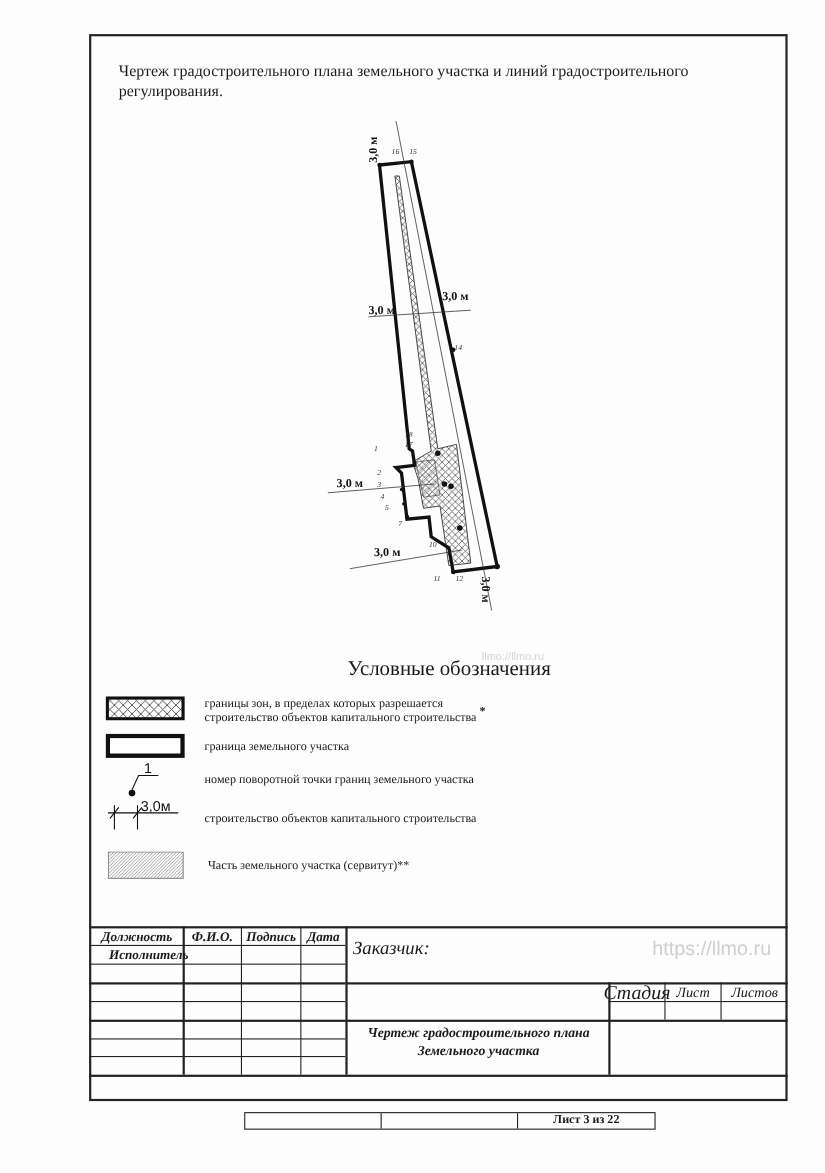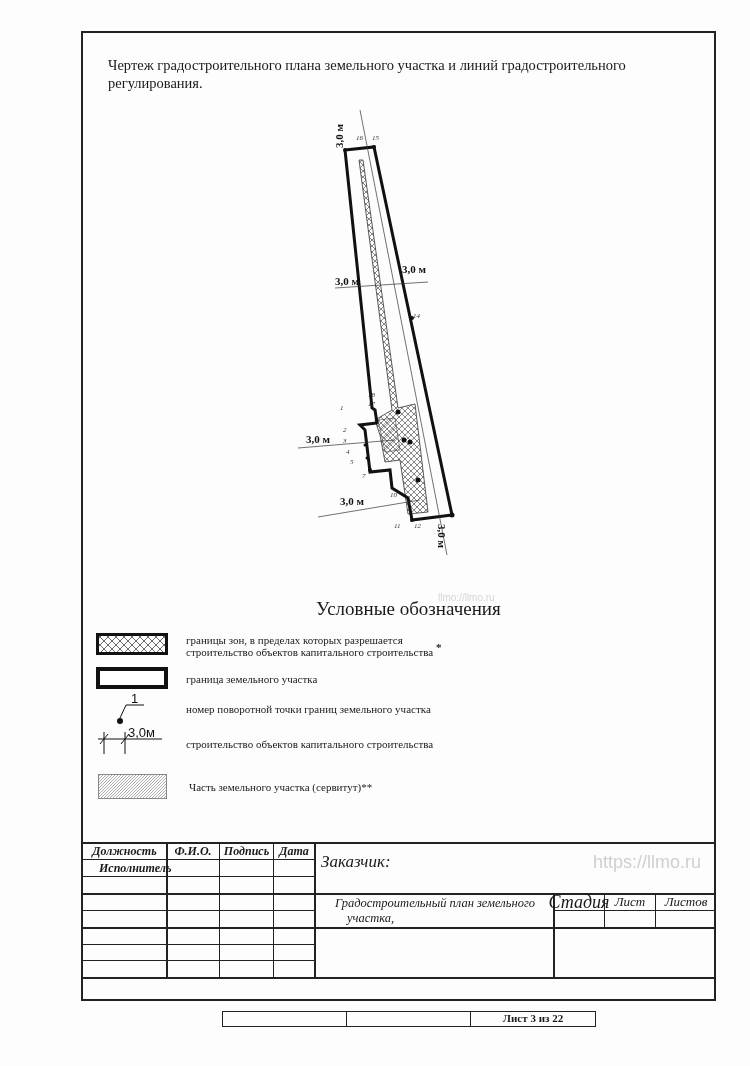--- a/index.html
+++ b/index.html
@@ -195,27 +195,27 @@
   <div class="vl" style="left:523px;top:51px;height:34px"></div>
   <div class="vl" style="left:574px;top:51px;height:34px"></div>
 
   <div class="cell" style="left:2px;top:1px;width:83px;height:16px;font-weight:bold">Должность</div>
   <div class="cell" style="left:86px;top:1px;width:52px;height:16px;font-weight:bold">Ф.И.О.</div>
   <div class="cell" style="left:139px;top:1px;width:53px;height:16px;font-weight:bold">Подпись</div>
   <div class="cell" style="left:193px;top:1px;width:40px;height:16px;font-weight:bold">Дата</div>
   <div class="cell" style="left:2px;top:18px;width:83px;height:16px;font-weight:bold;justify-content:flex-start;padding-left:16px">Исполнитель</div>
 
   <div class="cell" style="left:240px;top:8px;height:24px;font-size:17px">Заказчик:</div>
-  <div class="cell" style="left:236px;top:53px;width:236px;height:32px;flex-direction:column;font-size:12.5px;line-height:15px">
-    <div>Градостроительный план земельного</div>
-    <div style="align-self:flex-start;padding-left:30px">участка,</div>
-  </div>
   <div class="cell" style="left:473px;top:52px;width:50px;height:16px;font-size:18px">Стадия</div>
   <div class="cell" style="left:524px;top:52px;width:50px;height:16px;font-size:13px">Лист</div>
   <div class="cell" style="left:575px;top:52px;width:60px;height:16px;font-size:13px">Листов</div>
+  <div class="cell" style="left:236px;top:88px;width:236px;height:34px;flex-direction:column;font-size:12.5px;line-height:16px;font-weight:bold">
+    <div>Чертеж градостроительного плана</div>
+    <div>Земельного участка</div>
+  </div>
 </div>
 <div class="llmo">https://llmo.ru</div>
 
 <div class="footer-box">
   <div style="width:124px"></div>
   <div style="width:124px"></div>
   <div style="flex:1;text-align:center;font-weight:bold;font-size:11px;line-height:13px">Лист 3 из 22</div>
 </div>
 
 </body></html>

